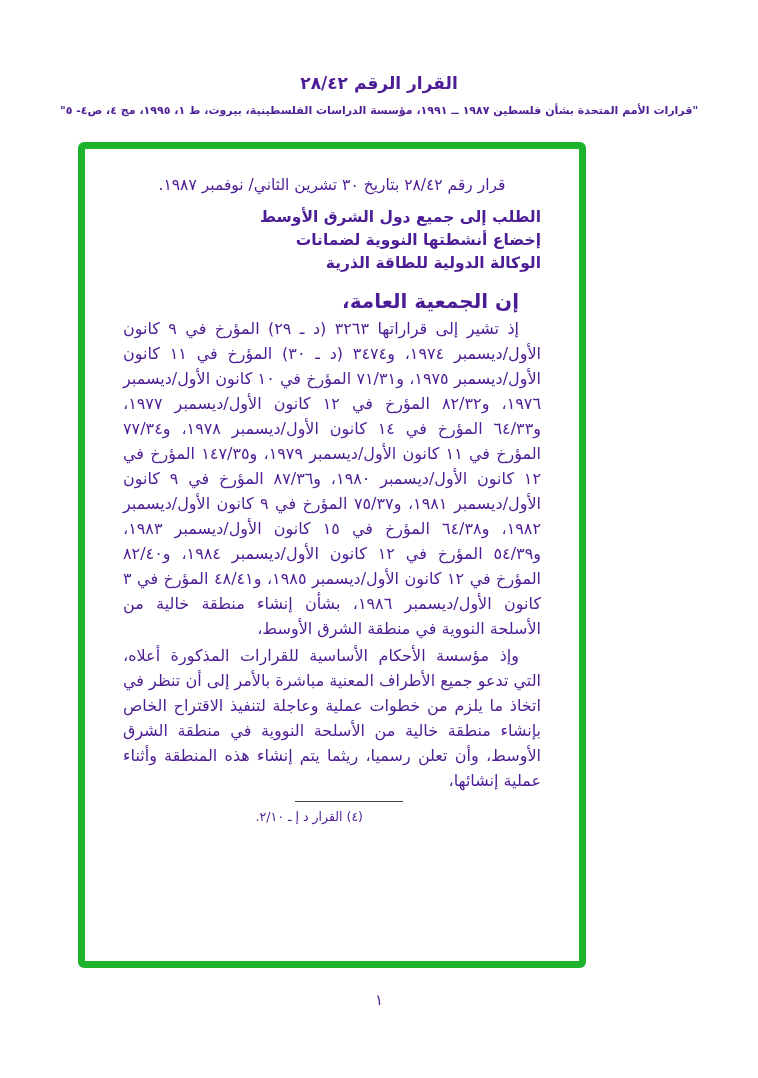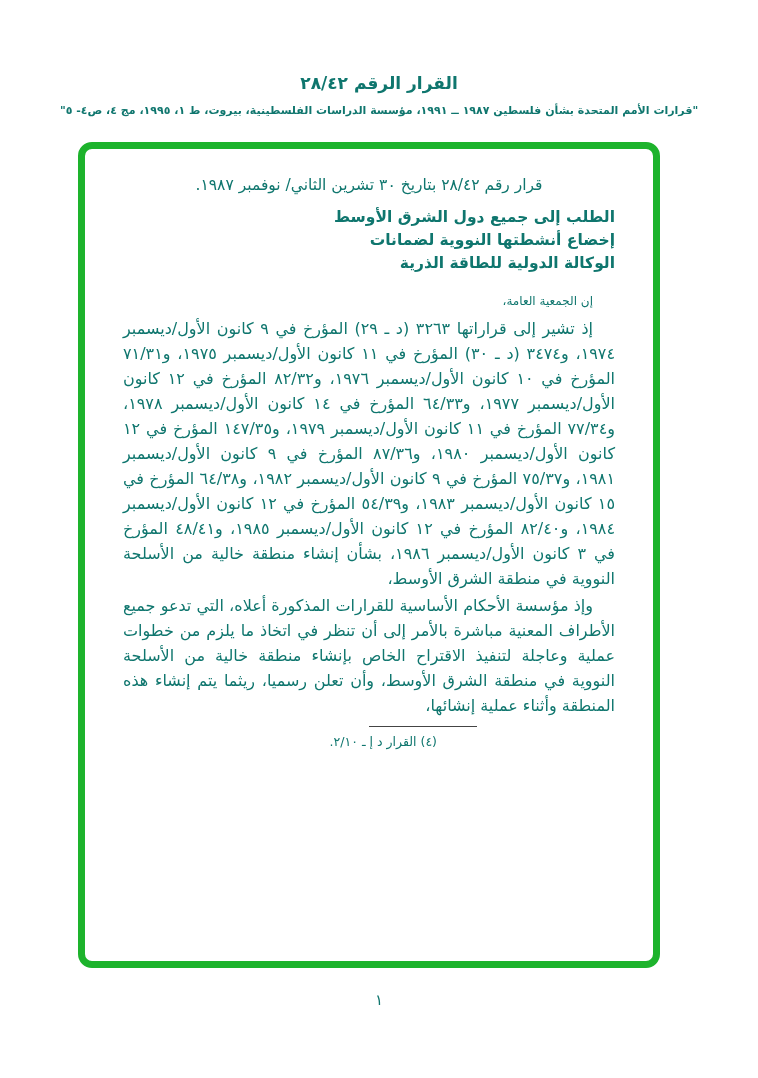--- a/index.html
+++ b/index.html
@@ -17,47 +17,47 @@
   .doc-title { font-size: 17px; font-weight: bold; line-height: 22px; }
   .doc-citation {
     margin-top: 9px;
     font-size: 11px; font-weight: bold;
     white-space: nowrap;
     line-height: 16px;
   }
   .green-box {
     position: absolute;
     top: 142px; left: 78px;
-    width: 582px; height: 826px;
+    width: 508px; height: 826px;
     box-sizing: border-box;
     border: 7px solid #1db32c;
-    border-radius: 14px;
+    border-radius: 6px;
     padding: 24px 38px 0 38px;
     background: #ffffff;
   }
   .date-line { margin: 0; text-align: center; font-size: 15.5px; line-height: 24px; }
   .res-title { margin-top: 9px; font-weight: bold; font-size: 15.5px; line-height: 23px; }
-  .opening { margin: 14px 0 0 0; font-weight: normal; font-size: 12px; line-height: 25px; text-indent: 22px; }
+  .opening { margin: 14px 0 0 0; font-weight: bold; font-size: 20px; line-height: 25px; text-indent: 22px; }
   .body-para {
     margin: 2px 0 0 0;
     font-size: 16px; line-height: 25px;
     text-align: justify;
     text-indent: 22px;
   }
   .lead { font-weight: normal; }
   .fn-ref { font-size: 10px; line-height: 0; }
   .footnote { margin-top: 8px; }
   .footnote-rule { width: 108px; height: 0; border-top: 1.5px solid #444; margin-right: 138px; }
   .footnote-text { margin: 6px 178px 0 0; font-size: 12.5px; line-height: 17px; width: fit-content; white-space: nowrap; }
   .page-number { position: absolute; top: 991px; left: 0; right: 0; text-align: center; font-size: 15px; }
 </style>
 </head>
 <body>
 
-<div class="page" style="color: #0f766e;">
+<div class="page" style="color: #4c1d95;">
 
   <div class="header">
     <div class="doc-title">القرار الرقم ٢٨/٤٢</div>
     <div class="doc-citation">"قرارات الأمم المتحدة بشأن فلسطين ١٩٨٧ ــ ١٩٩١، مؤسسة الدراسات الفلسطينية، بيروت، ط ١، ١٩٩٥، مج ٤، ص٤- ٥"</div>
   </div>
 
   <div class="green-box" style="border-color: rgb(29, 179, 44);">
     <p class="date-line">قرار رقم ٢٨/٤٢ بتاريخ ٣٠ تشرين الثاني/ نوفمبر ١٩٨٧.</p>
 
     <div class="res-title">

